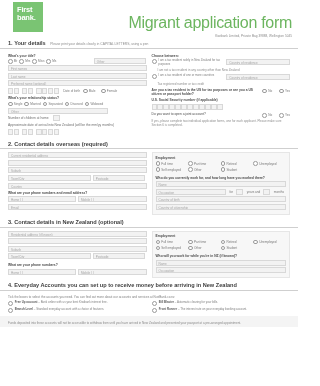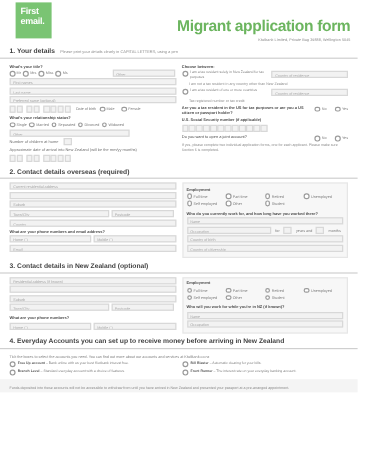--- a/index.html
+++ b/index.html
@@ -11,21 +11,21 @@
   .page{position:relative;width:298px;height:386px;}
 
   
   .header{position:relative;height:40px;}
   .logo{
     position:absolute;left:13px;top:2px;width:30px;height:30px;
     background:#7ac473;color:#ffffff;font-weight:bold;font-size:7.5px;
     line-height:8.2px;padding:4px 0 0 4px;box-sizing:border-box;letter-spacing:-0.2px;
   }
   .title-wrap{position:absolute;right:6px;top:14px;text-align:right;}
-  .form-title{color:#6cb55f;font-weight:bold;font-size:13px;letter-spacing:-0.3px;}
+  .form-title{color:#6cb55f;font-weight:normal;font-size:16px;letter-spacing:-0.3px;}
   .form-sub{color:#8a8a8a;font-size:3.1px;margin-top:2px;letter-spacing:0.05px;}
 
   
   .section-head{
     font-size:5.6px;font-weight:bold;color:#3f3f3f;
     padding:0 8px 1.5px 8px;border-bottom:1px solid #cfcfcf;margin:0 0 3px 0;
   }
   .section-head .num{color:#3f3f3f;}
   .section-head .hint{font-weight:normal;font-size:3.3px;color:#8d8d8d;margin-left:3px;}
 
@@ -96,21 +96,21 @@
   .footband{background:#f4f4f4;padding:2.5px 8px;box-sizing:border-box;margin-top:2px;}
 </style>
 </head>
 <body>
 
 <div class="page">
 
   <div class="header">
     <div class="logo">
       <div>First</div>
-      <div>email.</div>
+      <div>bank.</div>
     </div>
     <div class="title-wrap">
       <div class="form-title">Migrant application form</div>
       <div class="form-sub">Kiwibank Limited, Private Bag 39888, Wellington 5045</div>
     </div>
   </div>
 
   <div class="section-head">
     <span class="num">1.</span>
     <span>Your details</span>

